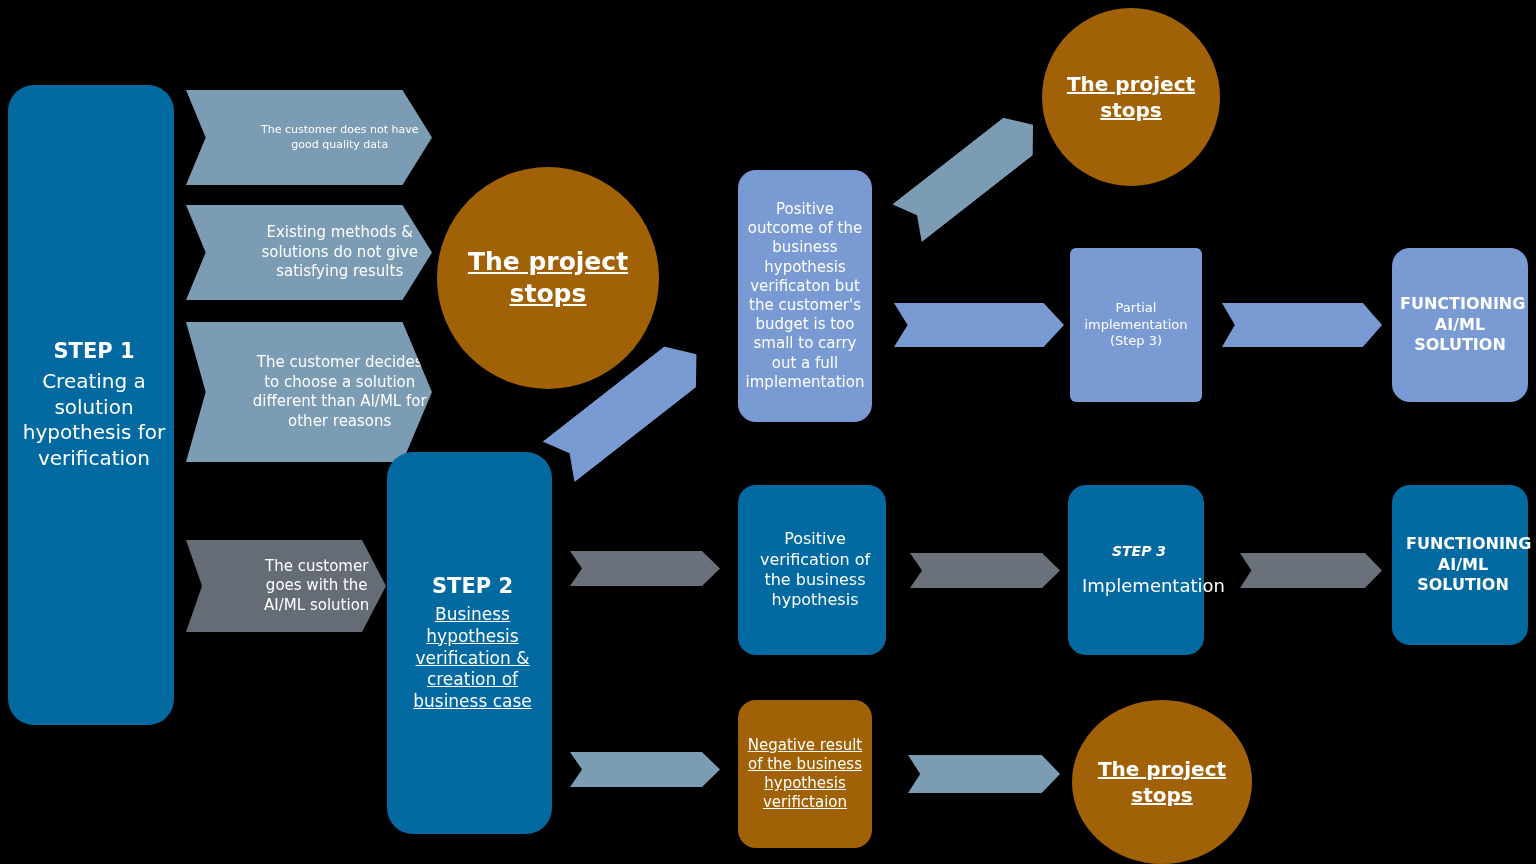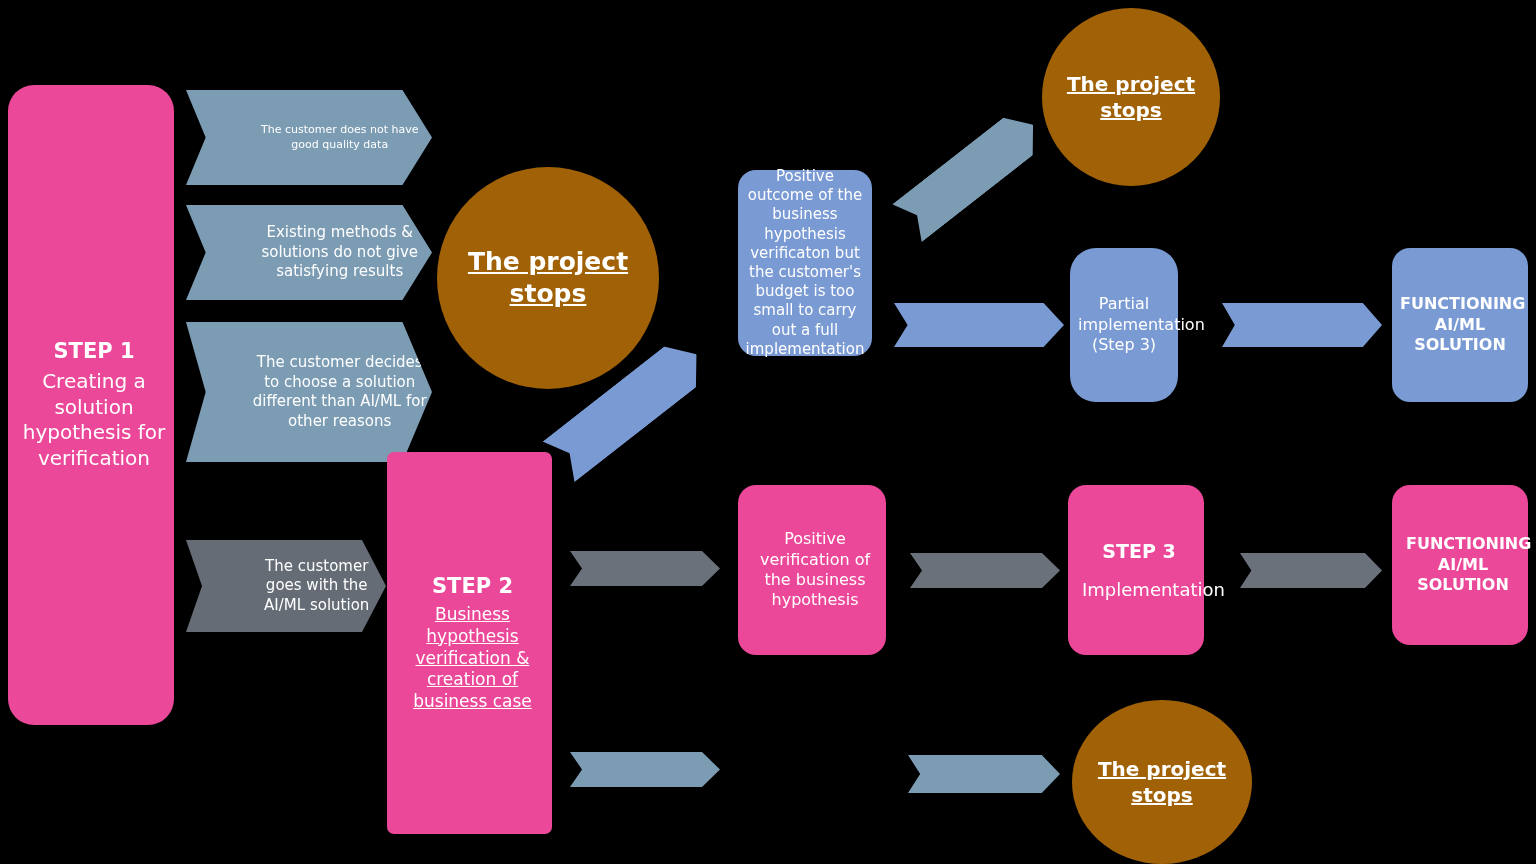--- a/index.html
+++ b/index.html
@@ -49,21 +49,21 @@
     text-align:center;
     color:#ffffff;
     line-height:1.3;
     -webkit-clip-path:polygon(0% 0%, 88% 0%, 100% 50%, 88% 100%, 0% 100%, 8% 50%);
     clip-path:polygon(0% 0%, 88% 0%, 100% 50%, 88% 100%, 0% 100%, 8% 50%);
     padding-left:4%;
   }
   .chev.plain{padding:0;}
 
   
-  .c-navy{background:#ec4899;padding-left:14px;}
+  .c-navy{background:#0369a1;padding-left:14px;}
   .c-steel{background:#7c9cb4;}
   .c-orange{background:#a16207;text-decoration:underline;}
   .c-blue{background:#7a9ad4;}
   .c-gray{background:#656c76;}
   .c-grayarrow{background:#6a717b;}
 
   .rot-up{transform-origin:50% 50%;}
 </style>
 </head>
 <body>
@@ -90,46 +90,46 @@
   </div>
 
   <div class="chev c-steel" style="left:186px;top:322px;width:246px;height:140px;font-size:15px;">
     <span>The customer decides to choose a solution different than AI/ML for other reasons</span>
   </div>
 
   <div class="circle c-orange" style="left:437px;top:167px;width:222px;height:222px;font-size:25px;">
     <span>The project stops</span>
   </div>
 
-  <div class="node c-navy" style="left:387px;top:452px;width:165px;height:382px;border-radius:7px;">
+  <div class="node c-navy" style="left:387px;top:452px;width:165px;height:382px;border-radius:26px;">
     <div class="inner">
       <div class="t-bold" style="font-size:21px;margin-bottom:4px;">STEP 2</div>
       <div style="font-size:17px;text-decoration:underline;">Business hypothesis verification &amp; creation of business case</div>
     </div>
   </div>
 
   <div class="chev c-blue rot-up" style="left:540px;top:382px;width:175px;height:52px;transform:rotate(-38deg);"></div>
 
   <div class="chev c-grayarrow plain" style="left:570px;top:551px;width:150px;height:35px;"></div>
 
   <div class="chev c-steel plain" style="left:570px;top:752px;width:150px;height:35px;"></div>
 
-  <div class="node c-blue" style="left:738px;top:170px;width:134px;height:186px;border-radius:18px;font-size:15px;">
+  <div class="node c-blue" style="left:738px;top:170px;width:134px;height:252px;border-radius:18px;font-size:15px;">
     <span>Positive outcome of the business hypothesis verificaton but the customer's budget is too small to carry out a full implementation</span>
   </div>
 
   <div class="chev c-steel rot-up" style="left:890px;top:150px;width:160px;height:48px;transform:rotate(-38deg);"></div>
 
   <div class="circle c-orange" style="left:1042px;top:8px;width:178px;height:178px;font-size:20px;">
     <span>The project stops</span>
   </div>
 
   <div class="chev c-blue plain" style="left:894px;top:303px;width:170px;height:44px;"></div>
 
-  <div class="node c-blue" style="left:1070px;top:248px;width:108px;height:154px;border-radius:26px;font-size:16px;">
+  <div class="node c-blue" style="left:1070px;top:248px;width:132px;height:154px;border-radius:6px;font-size:13px;">
     <div class="inner">
       <div>Partial</div>
       <div>implementation</div>
       <div>(Step 3)</div>
     </div>
   </div>
 
   <div class="chev c-blue plain" style="left:1222px;top:303px;width:160px;height:44px;"></div>
 
   <div class="node c-blue" style="left:1392px;top:248px;width:136px;height:154px;border-radius:18px;font-size:16px;font-weight:bold;">
@@ -141,35 +141,38 @@
   </div>
 
   <div class="node c-navy" style="left:738px;top:485px;width:148px;height:170px;border-radius:18px;font-size:16px;">
     <span>Positive verification of the business hypothesis</span>
   </div>
 
   <div class="chev c-grayarrow plain" style="left:910px;top:553px;width:150px;height:35px;"></div>
 
   <div class="node c-navy" style="left:1068px;top:485px;width:136px;height:170px;border-radius:18px;">
     <div class="inner">
-      <div class="t-bold" style="font-size:19px;margin-bottom:14px;">STEP 3</div>
+      <div class="t-bold" style="font-size:14px;margin-bottom:14px;font-style:italic;">STEP 3</div>
       <div style="font-size:18px;">Implementation</div>
     </div>
   </div>
 
   <div class="chev c-grayarrow plain" style="left:1240px;top:553px;width:142px;height:35px;"></div>
 
   <div class="node c-navy" style="left:1392px;top:485px;width:136px;height:160px;border-radius:18px;font-size:16px;font-weight:bold;">
     <div class="inner">
       <div>FUNCTIONING</div>
       <div>AI/ML</div>
       <div>SOLUTION</div>
     </div>
   </div>
 
+  <div class="node c-orange" style="left:738px;top:700px;width:134px;height:148px;border-radius:18px;font-size:15px;">
+    <span>Negative result of the business hypothesis verifictaion</span>
+  </div>
 
   <div class="chev c-steel plain" style="left:908px;top:755px;width:152px;height:38px;"></div>
 
   <div class="circle c-orange" style="left:1072px;top:700px;width:180px;height:164px;font-size:20px;">
     <span>The project stops</span>
   </div>
 
 </div>
 
 </body></html>

